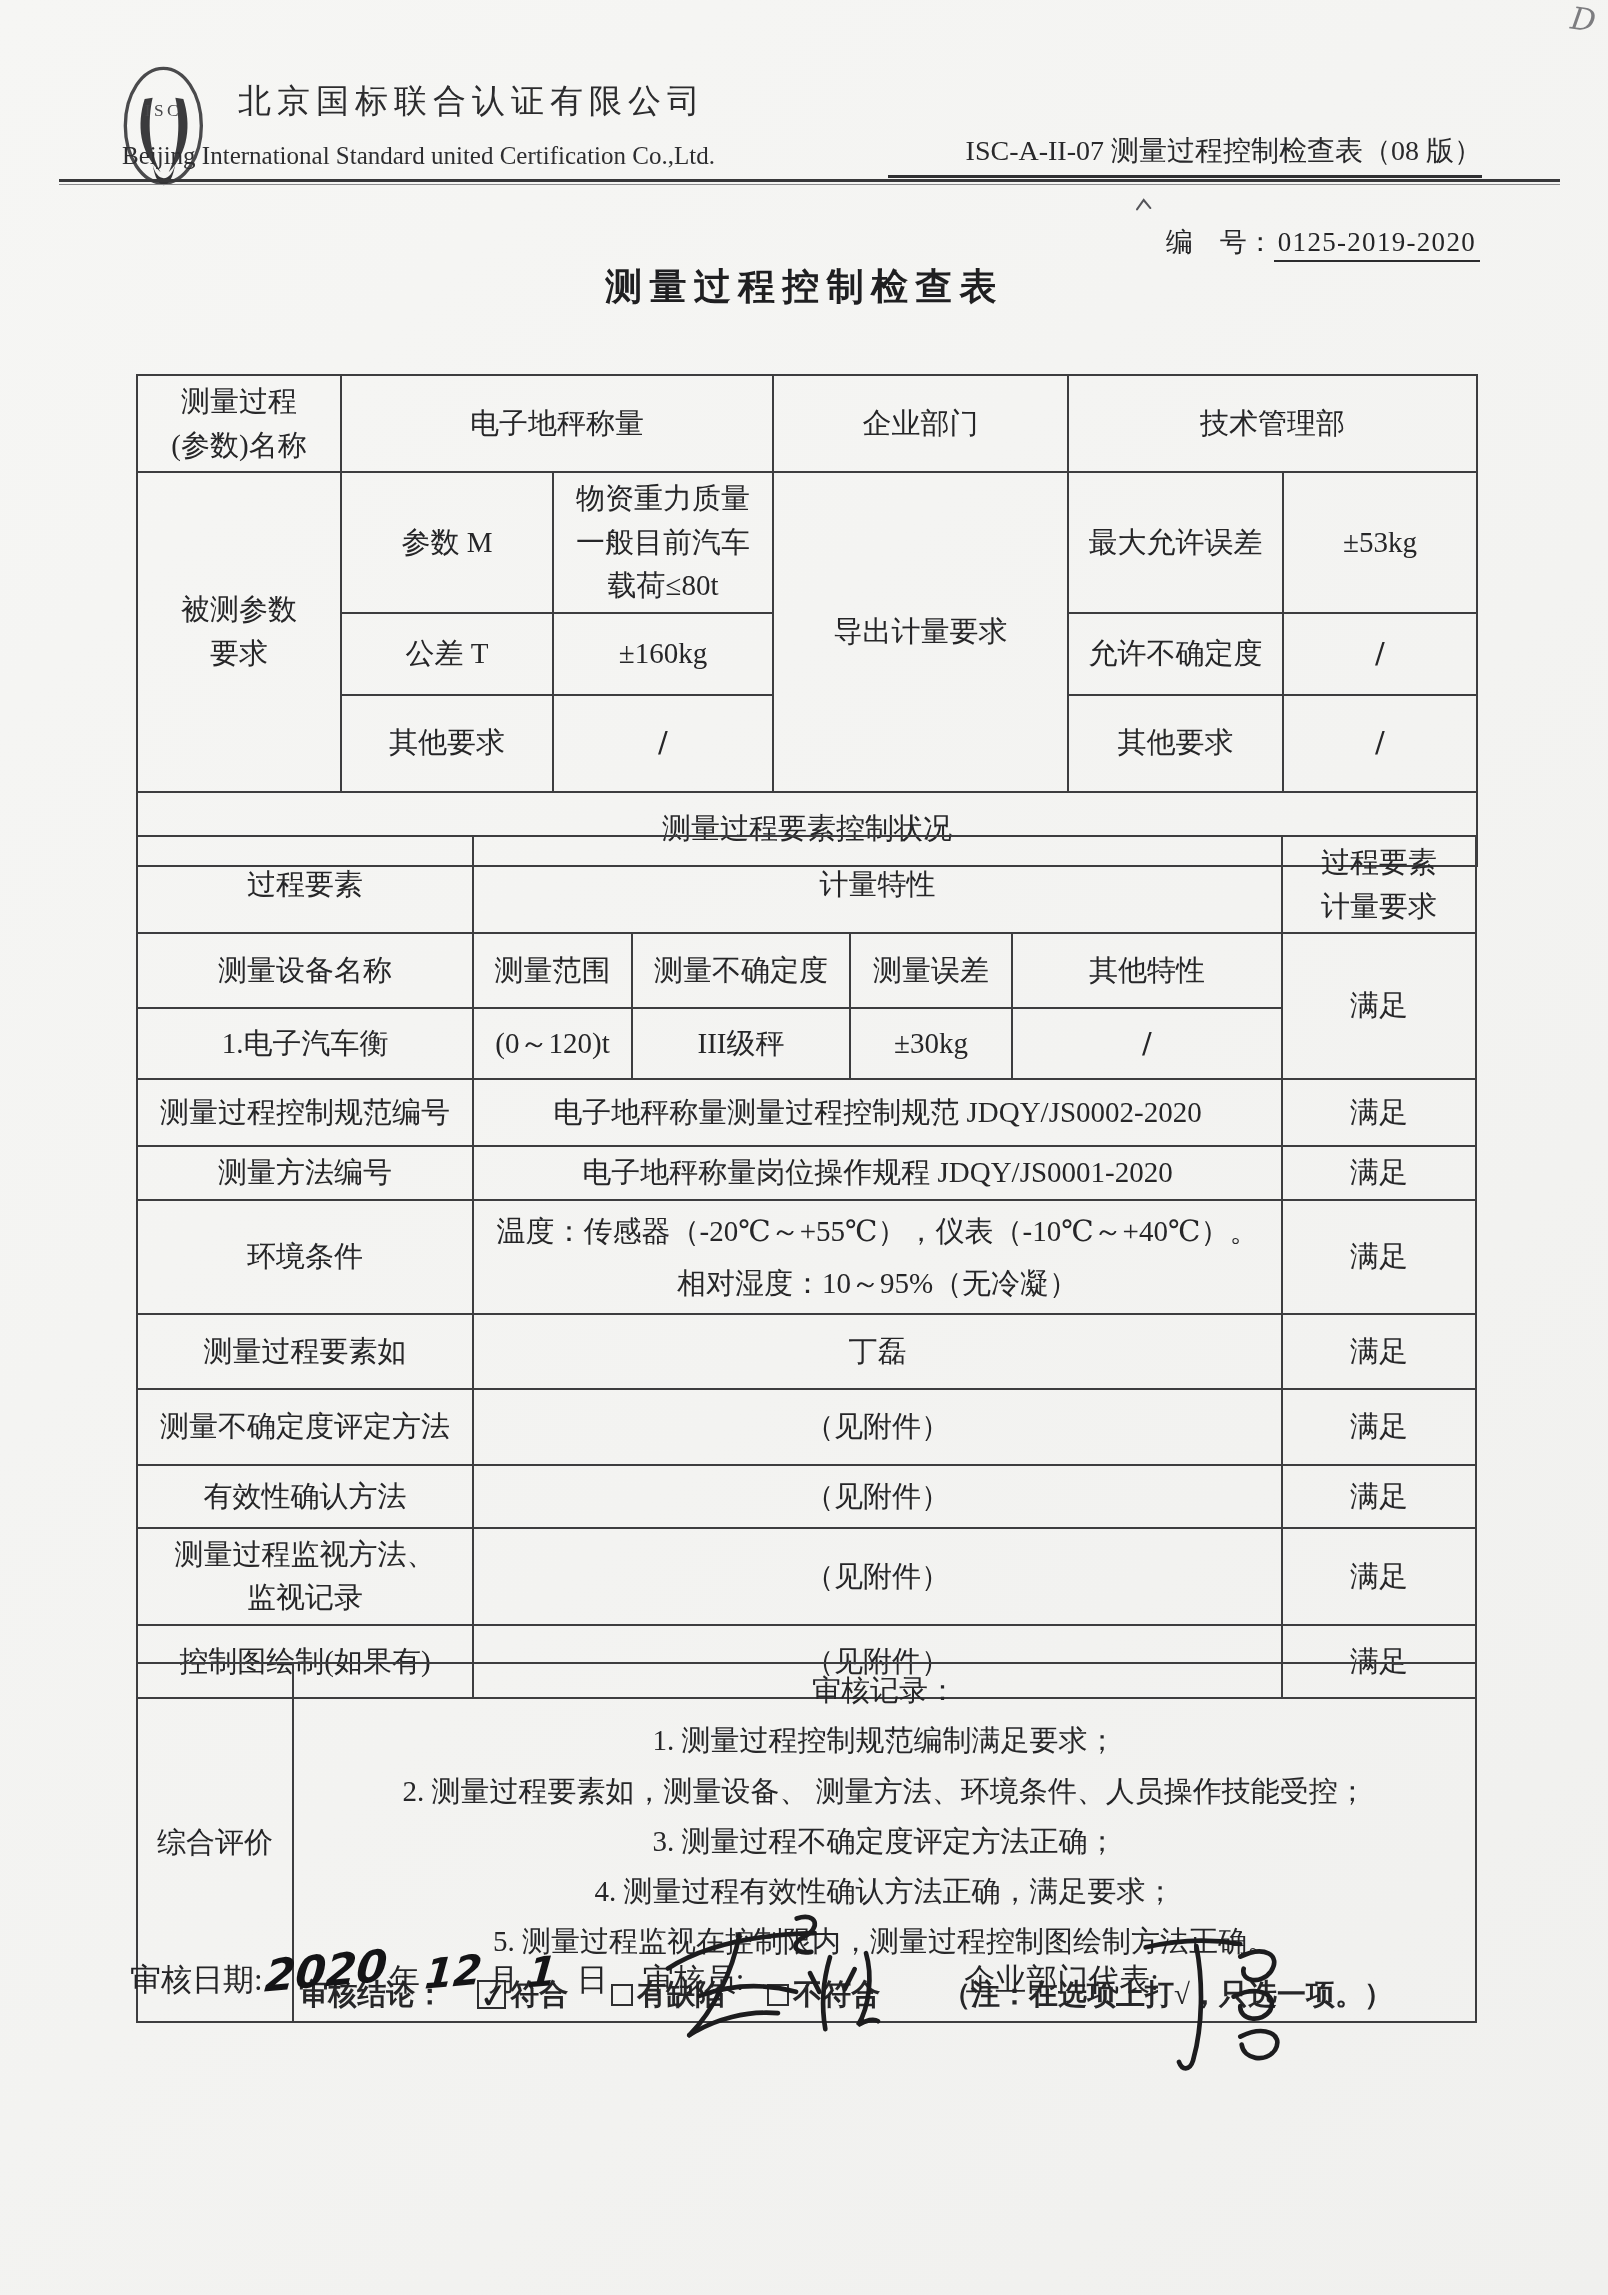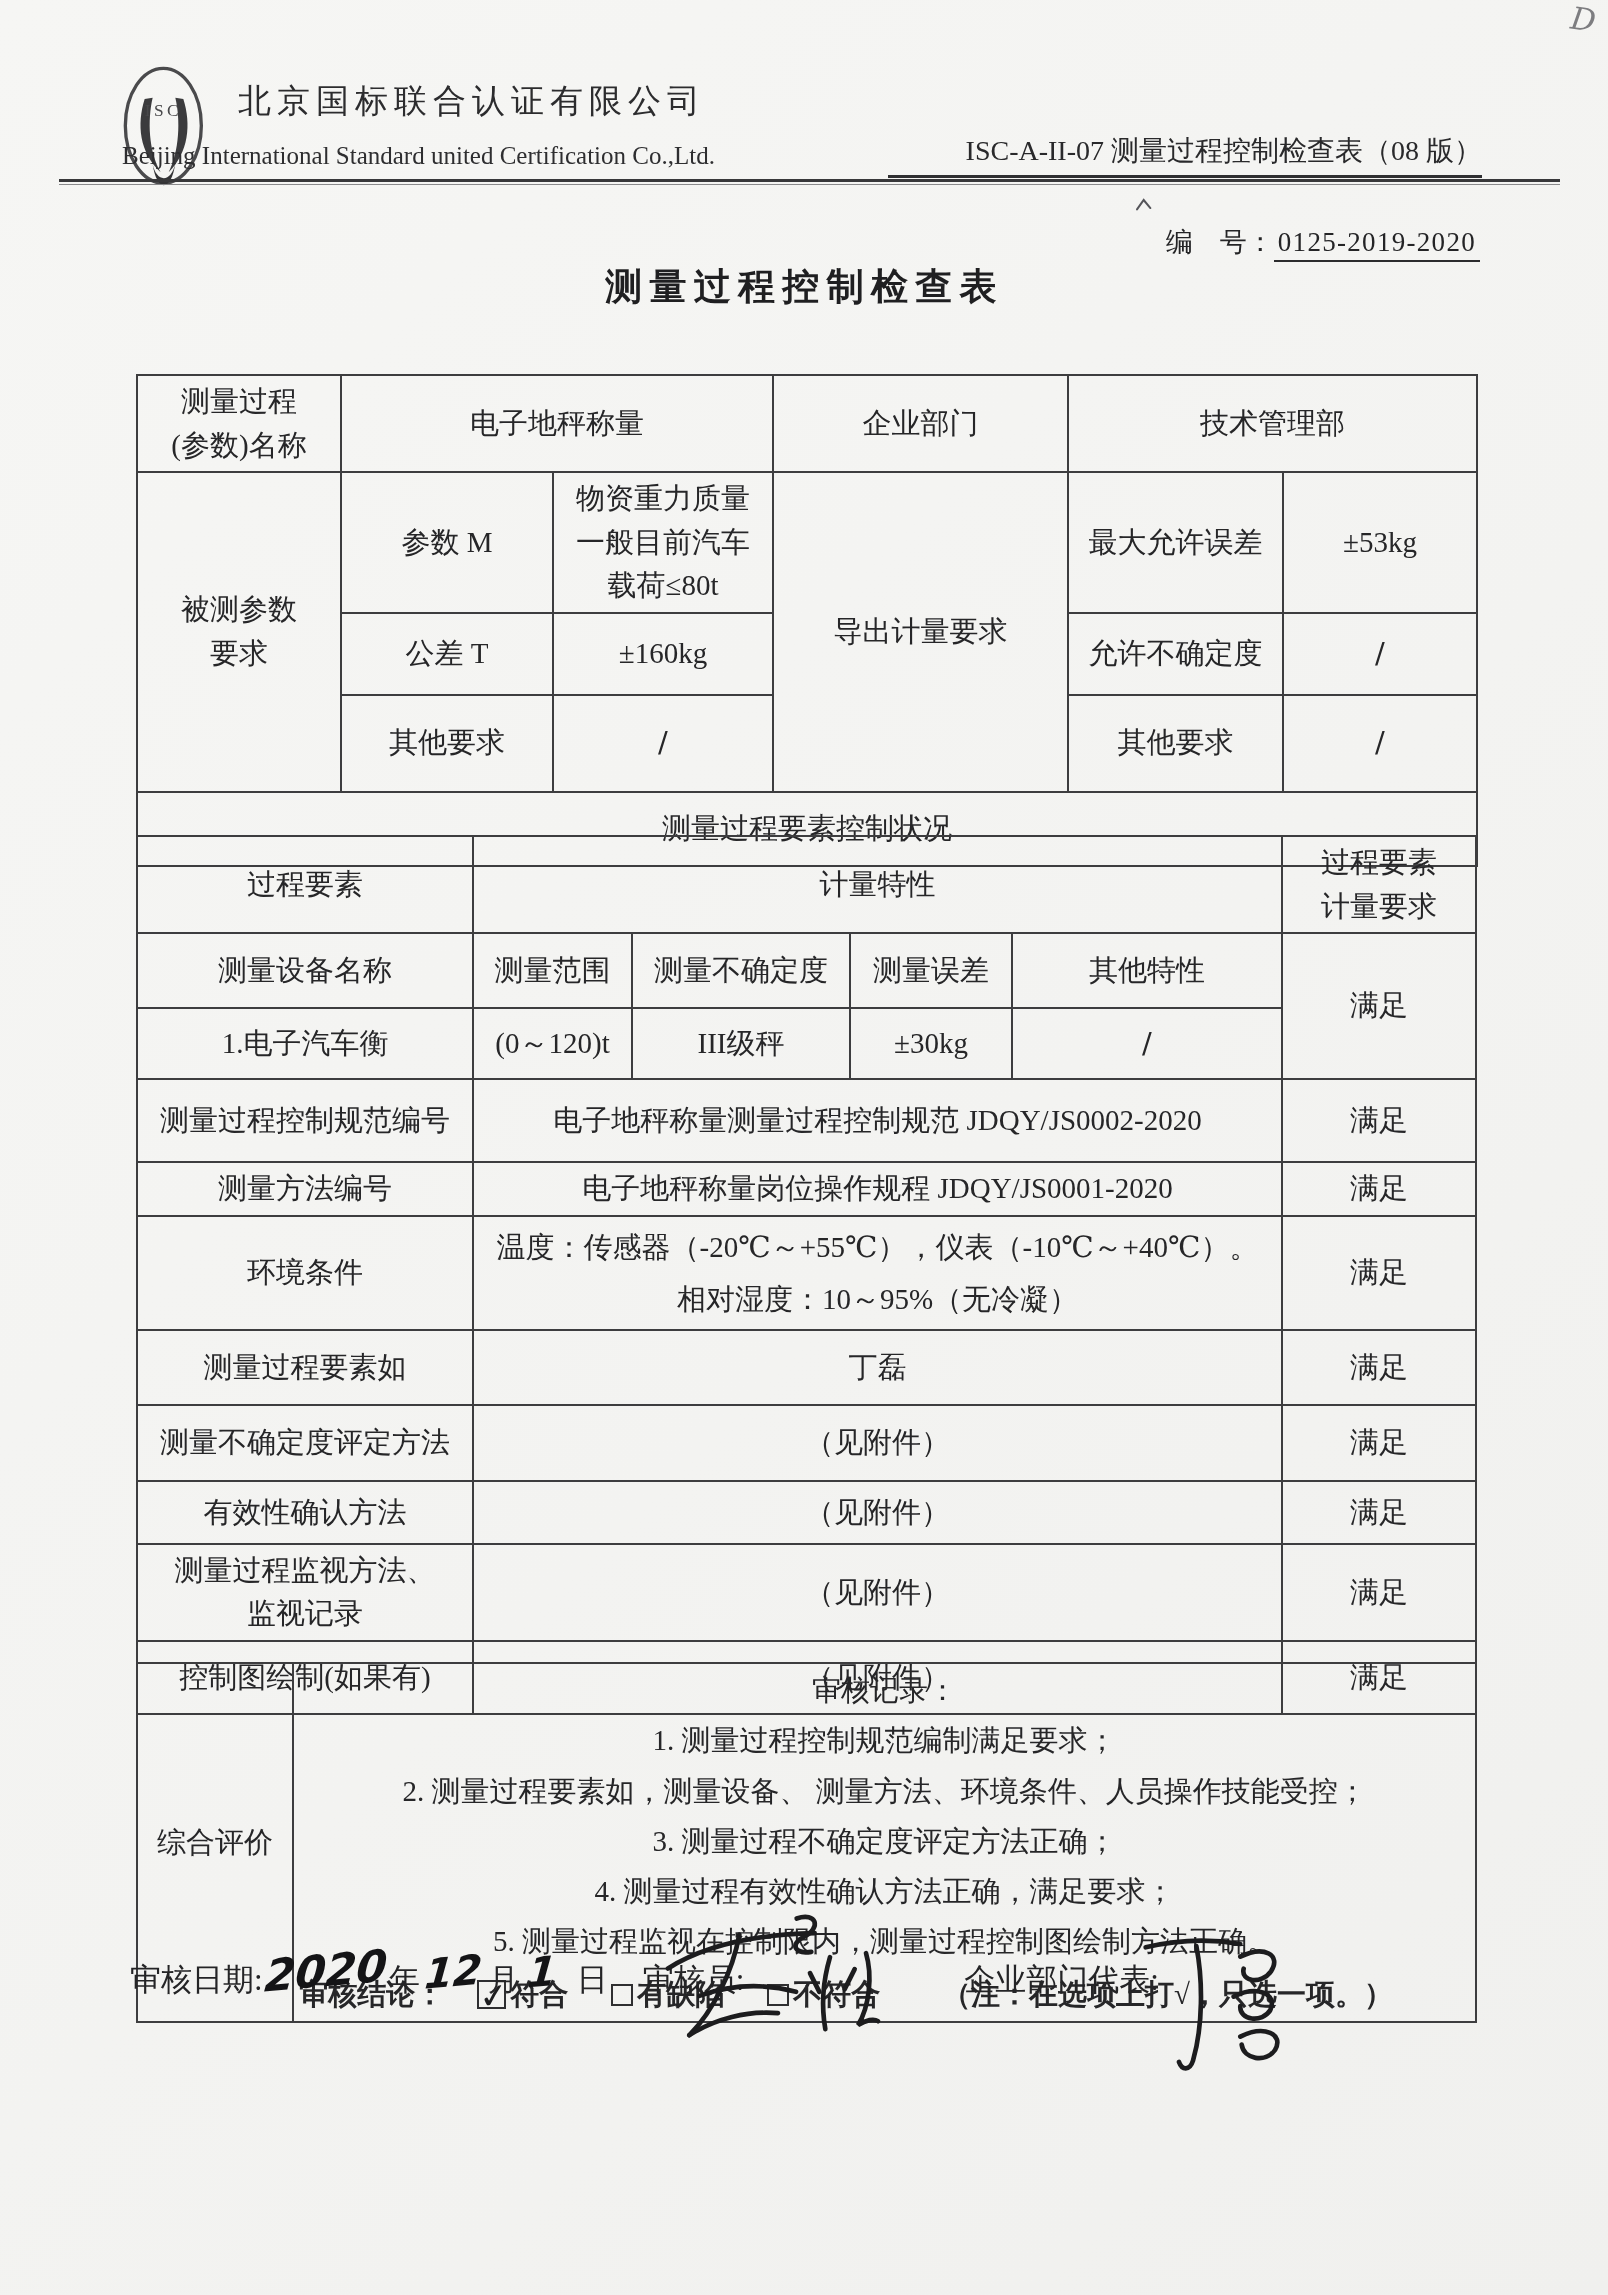--- a/index.html
+++ b/index.html
@@ -173,21 +173,21 @@
       <td>其他特性</td>
       <td rowspan="2">满足</td>
     </tr>
     <tr style="height:71px">
       <td class="tl pl14">1.电子汽车衡</td>
       <td>(0～120)t</td>
       <td>III级秤</td>
       <td class="tl pl22">±30kg</td>
       <td class="slash">/</td>
     </tr>
-    <tr style="height:83px">
+    <tr style="height:67px">
       <td class="tl pl14">测量过程控制规范编号</td>
       <td colspan="4">电子地秤称量测量过程控制规范 JDQY/JS0002-2020</td>
       <td class="status">满足</td>
     </tr>
     <tr style="height:53px">
       <td class="tl pl14">测量方法编号</td>
       <td colspan="4">电子地秤称量岗位操作规程 JDQY/JS0001-2020</td>
       <td class="status">满足</td>
     </tr>
     <tr style="height:100px">

